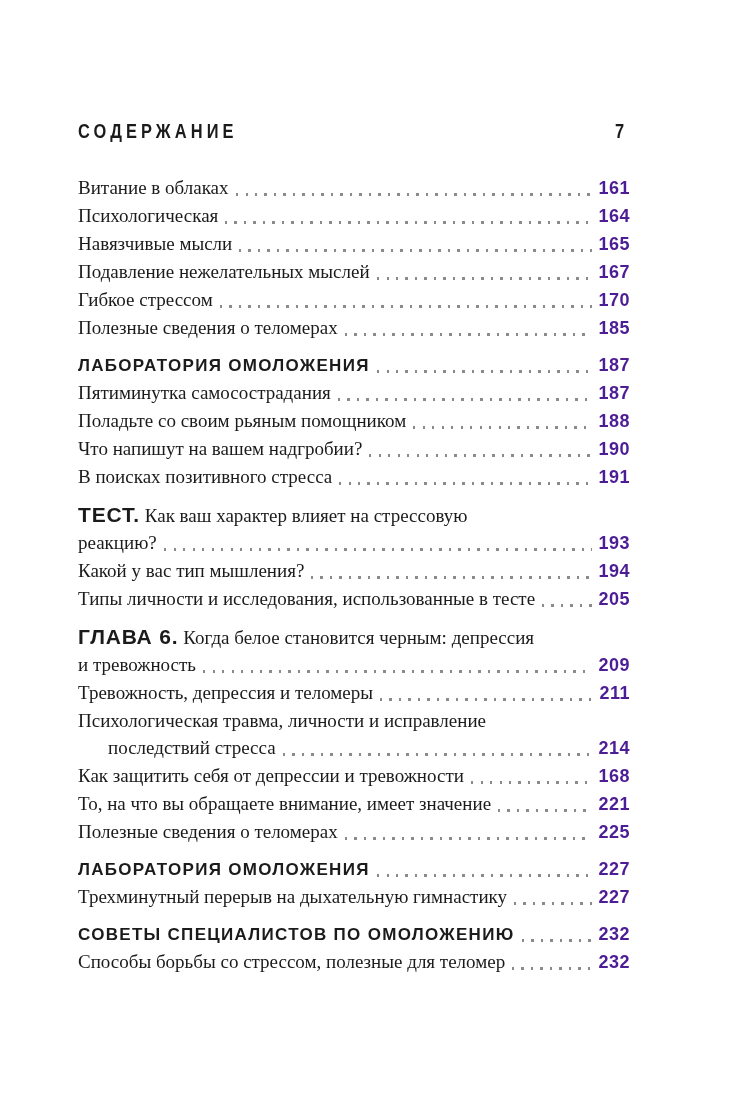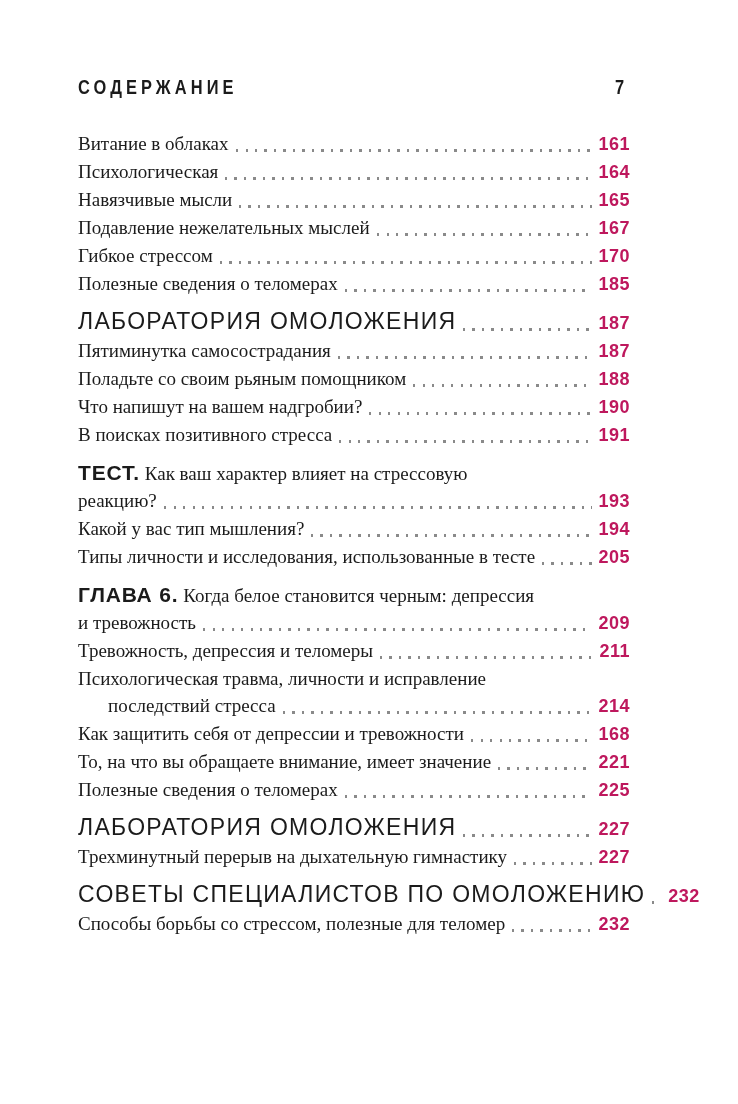--- a/index.html
+++ b/index.html
@@ -24,20 +24,21 @@
   }
   
   .running-head {
     display: flex;
     justify-content: space-between;
     align-items: baseline;
     font-family: "Liberation Sans", sans-serif;
     font-weight: 700;
     line-height: 26px;
     margin-bottom: 30px;
+    margin-top: 44px;
   }
   .running-head .title {
     display: inline-block;
     font-size: 20px;
     letter-spacing: 5px;
     transform: scaleX(0.82);
     transform-origin: left center;
     white-space: nowrap;
   }
   .running-head .folio {
@@ -59,43 +60,43 @@
   .etext { white-space: nowrap; text-align: center; }
   .prefix {
     font-family: "Liberation Sans", sans-serif;
     font-weight: 700;
     font-size: 21px;
     letter-spacing: 0.8px;
     margin-right: 5px;
   }
   .bold-entry .etext {
     font-family: "Liberation Sans", sans-serif;
-    font-weight: 400;
-    font-size: 23px;
+    font-weight: 700;
+    font-size: 17px;
     letter-spacing: 1.3px;
   }
   .leader {
     flex: 1;
     min-width: 10px;
     align-self: flex-end;
     height: 2.6px;
     margin: 0 6px 6px 7px;
     background-image: repeating-linear-gradient(
       to right,
       #8a8a8a 0, #8a8a8a 2.4px,
       transparent 2.4px, transparent 9.5px
     );
   }
   .pgnum {
     font-family: "Liberation Sans", sans-serif;
     font-weight: 700;
     font-size: 18px;
     letter-spacing: 0.5px;
     white-space: nowrap;
-    color: #be185d;
+    color: #4c1d95;
   }
 </style>
 </head>
 <body>
 
 <div class="page">
   <div class="content">
 
     <div class="running-head">
       <span class="title">СОДЕРЖАНИЕ</span>

